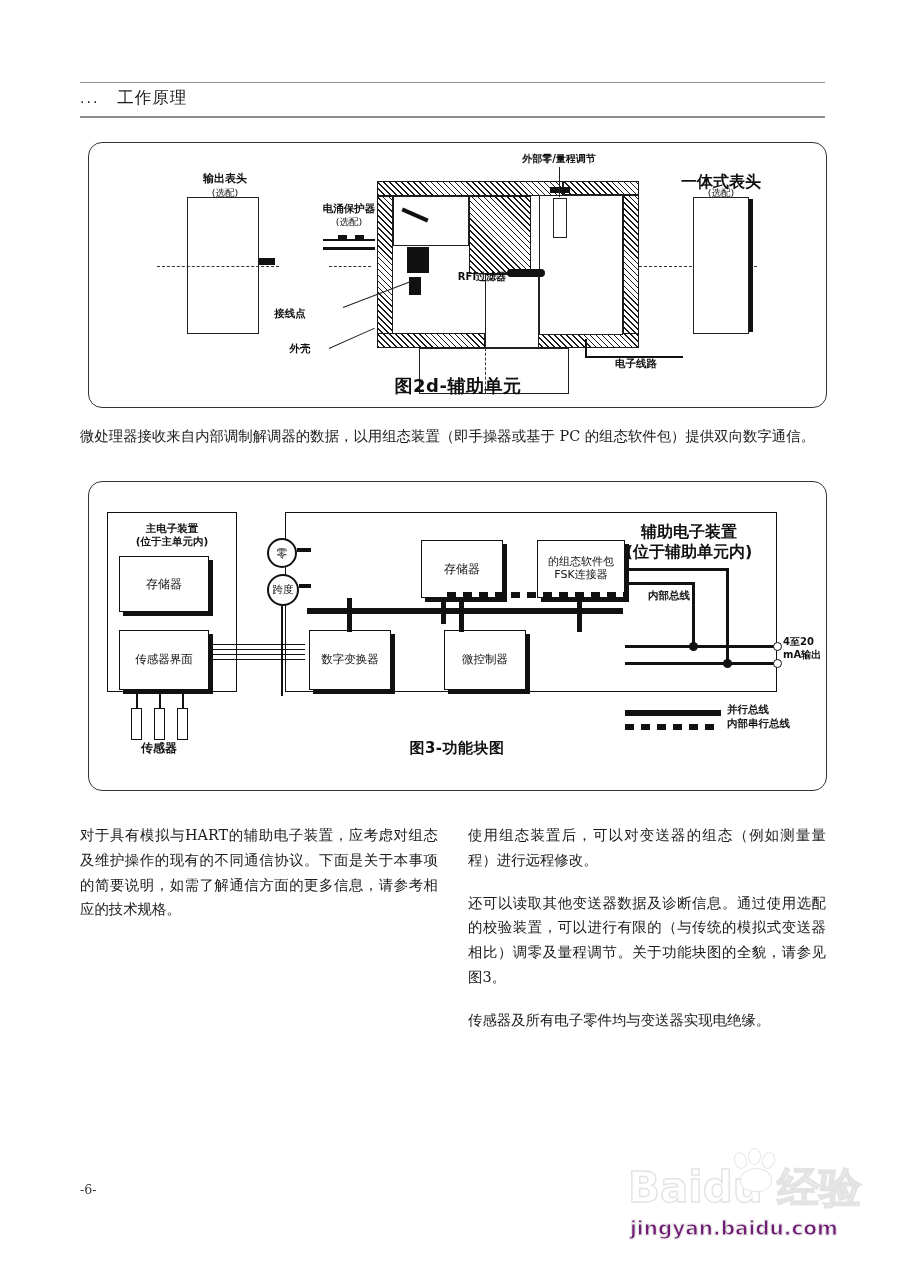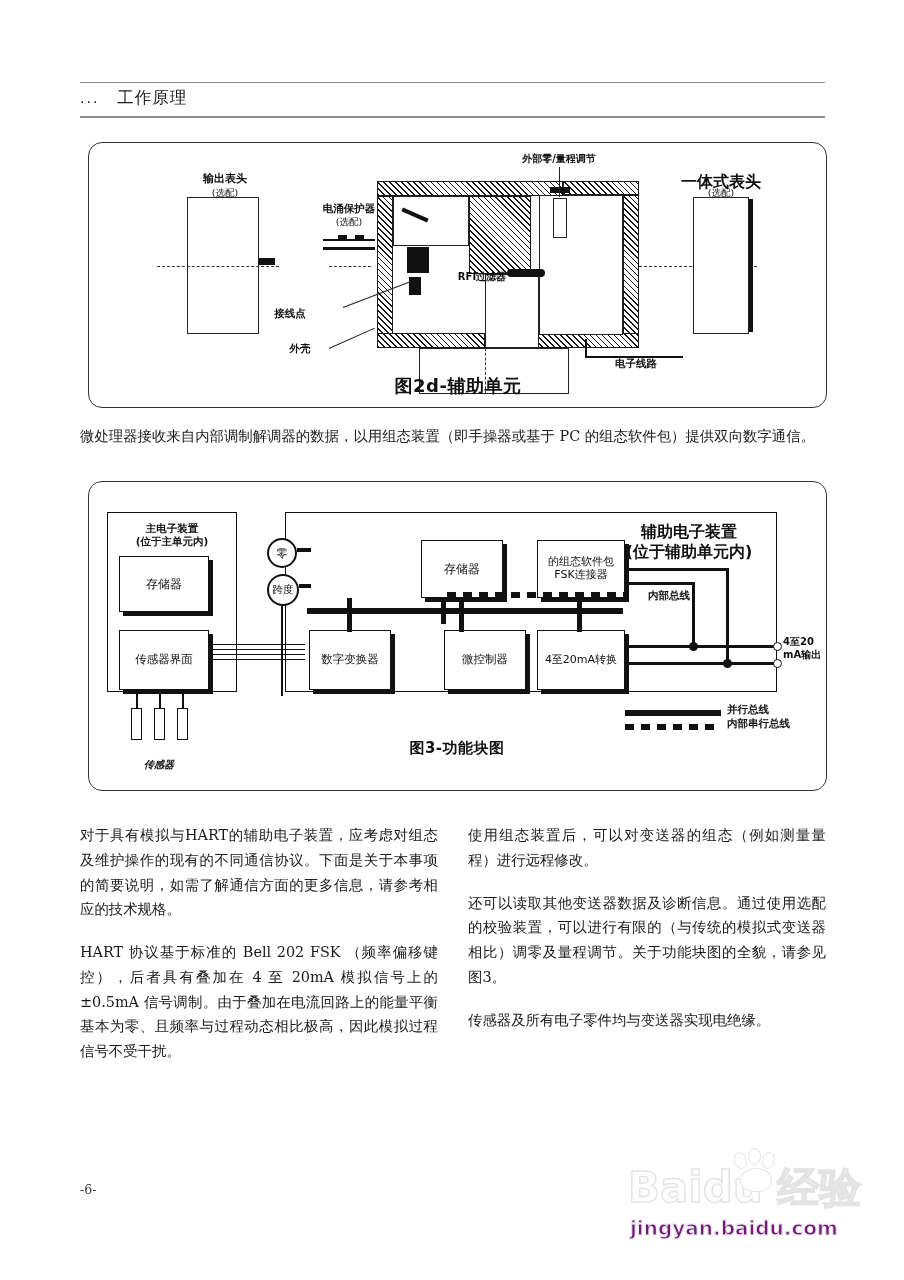--- a/index.html
+++ b/index.html
@@ -364,37 +364,36 @@
 
       <div class="blk" style="left:30px; top:74px; width:90px; height:56px; font-size:12px;">存储器</div>
       <div class="blk" style="left:30px; top:148px; width:90px; height:60px; font-size:11.5px;">传感器界面</div>
 
       <div class="wire" style="left:47px; top:208px; width:1.8px; height:18px;"></div>
       <div class="wire" style="left:70px; top:208px; width:1.8px; height:18px;"></div>
       <div class="wire" style="left:93px; top:208px; width:1.8px; height:18px;"></div>
       <div class="sensor-pin" style="left:42px; top:226px; width:11px; height:32px;"></div>
       <div class="sensor-pin" style="left:65px; top:226px; width:11px; height:32px;"></div>
       <div class="sensor-pin" style="left:88px; top:226px; width:11px; height:32px;"></div>
-      <div class="dlabel bold" style="left:30px; top:277px; width:80px; font-size:10px;font-style:italic;">传感器</div>
+      <div class="dlabel bold" style="left:30px; top:260px; width:80px; font-size:12px;">传感器</div>
 
       <div class="ribbon" style="left:120px; top:162px; width:96px; height:16px;"></div>
 
       <div class="circle" style="left:178px; top:56px; width:30px; height:30px; font-size:11px;">零</div>
       <div class="circle" style="left:178px; top:92px; width:32px; height:32px; font-size:10.5px;">跨度</div>
       <div class="wire" style="left:208px; top:66px; width:14px; height:4px;"></div>
       <div class="wire" style="left:210px; top:102px; width:12px; height:4px;"></div>
       <div class="wire" style="left:192px; top:124px; width:1.8px; height:90px;"></div>
 
       <div class="blk" style="left:332px; top:58px; width:82px; height:58px; font-size:12px;">存储器</div>
       <div class="blk" style="left:448px; top:58px; width:88px; height:58px; font-size:11px; white-space:pre;">的组态软件包
 FSK连接器</div>
 
       <div class="blk" style="left:220px; top:148px; width:82px; height:60px; font-size:11.5px;">数字变换器</div>
       <div class="blk" style="left:332px; top:148px; width:82px; height:60px; font-size:11.5px;margin-left:23px;">微控制器</div>
-      <div class="blk" style="left:448px; top:148px; width:88px; height:60px; font-size:11px;">4至20mA转换</div>
 
       <div class="bus-solid" style="left:218px; top:126px; width:316px; height:6px;"></div>
 
       <div class="bus-dotted" style="left:358px; top:110px; width:178px; height:6px;"></div>
       <div class="dlabel bold" style="left:540px; top:108px; width:80px; font-size:10.5px; text-align:center;">内部总线</div>
 
       <div class="wire" style="left:258px; top:116px; width:5px; height:12px;"></div>
       <div class="wire" style="left:258px; top:130px; width:5px; height:20px;"></div>
       <div class="wire" style="left:370px; top:116px; width:5px; height:12px;"></div>
       <div class="wire" style="left:370px; top:130px; width:5px; height:20px;"></div>
@@ -423,21 +422,20 @@
       <div class="dlabel bold" style="left:638px; top:222px; width:90px; font-size:10.5px; text-align:left;">并行总线</div>
       <div class="bus-dotted" style="left:536px; top:242px; width:96px; height:6px;"></div>
       <div class="dlabel bold" style="left:638px; top:236px; width:110px; font-size:10.5px; text-align:left;">内部串行总线</div>
 
       <div class="dlabel bold" style="left:268px; top:258px; width:200px; font-size:15px; letter-spacing:.5px;">图3-功能块图</div>
     </div>
   </div>
 
   <div class="para" id="col-left">
     <p>对于具有模拟与HART的辅助电子装置，应考虑对组态及维护操作的现有的不同通信协议。下面是关于本事项的简要说明，如需了解通信方面的更多信息，请参考相应的技术规格。</p>
-    <p>HART 协议基于标准的 Bell 202 FSK （频率偏移键控），后者具有叠加在 4 至 20mA 模拟信号上的 ±0.5mA 信号调制。由于叠加在电流回路上的能量平衡基本为零、且频率与过程动态相比极高，因此模拟过程信号不受干扰。</p>
   </div>
 
   <div class="para" id="col-right">
     <p>使用组态装置后，可以对变送器的组态（例如测量量程）进行远程修改。</p>
     <p>还可以读取其他变送器数据及诊断信息。通过使用选配的校验装置，可以进行有限的（与传统的模拟式变送器相比）调零及量程调节。关于功能块图的全貌，请参见图3。</p>
     <p>传感器及所有电子零件均与变送器实现电绝缘。</p>
   </div>
 
   <div class="pagenum">-6-</div>
 

